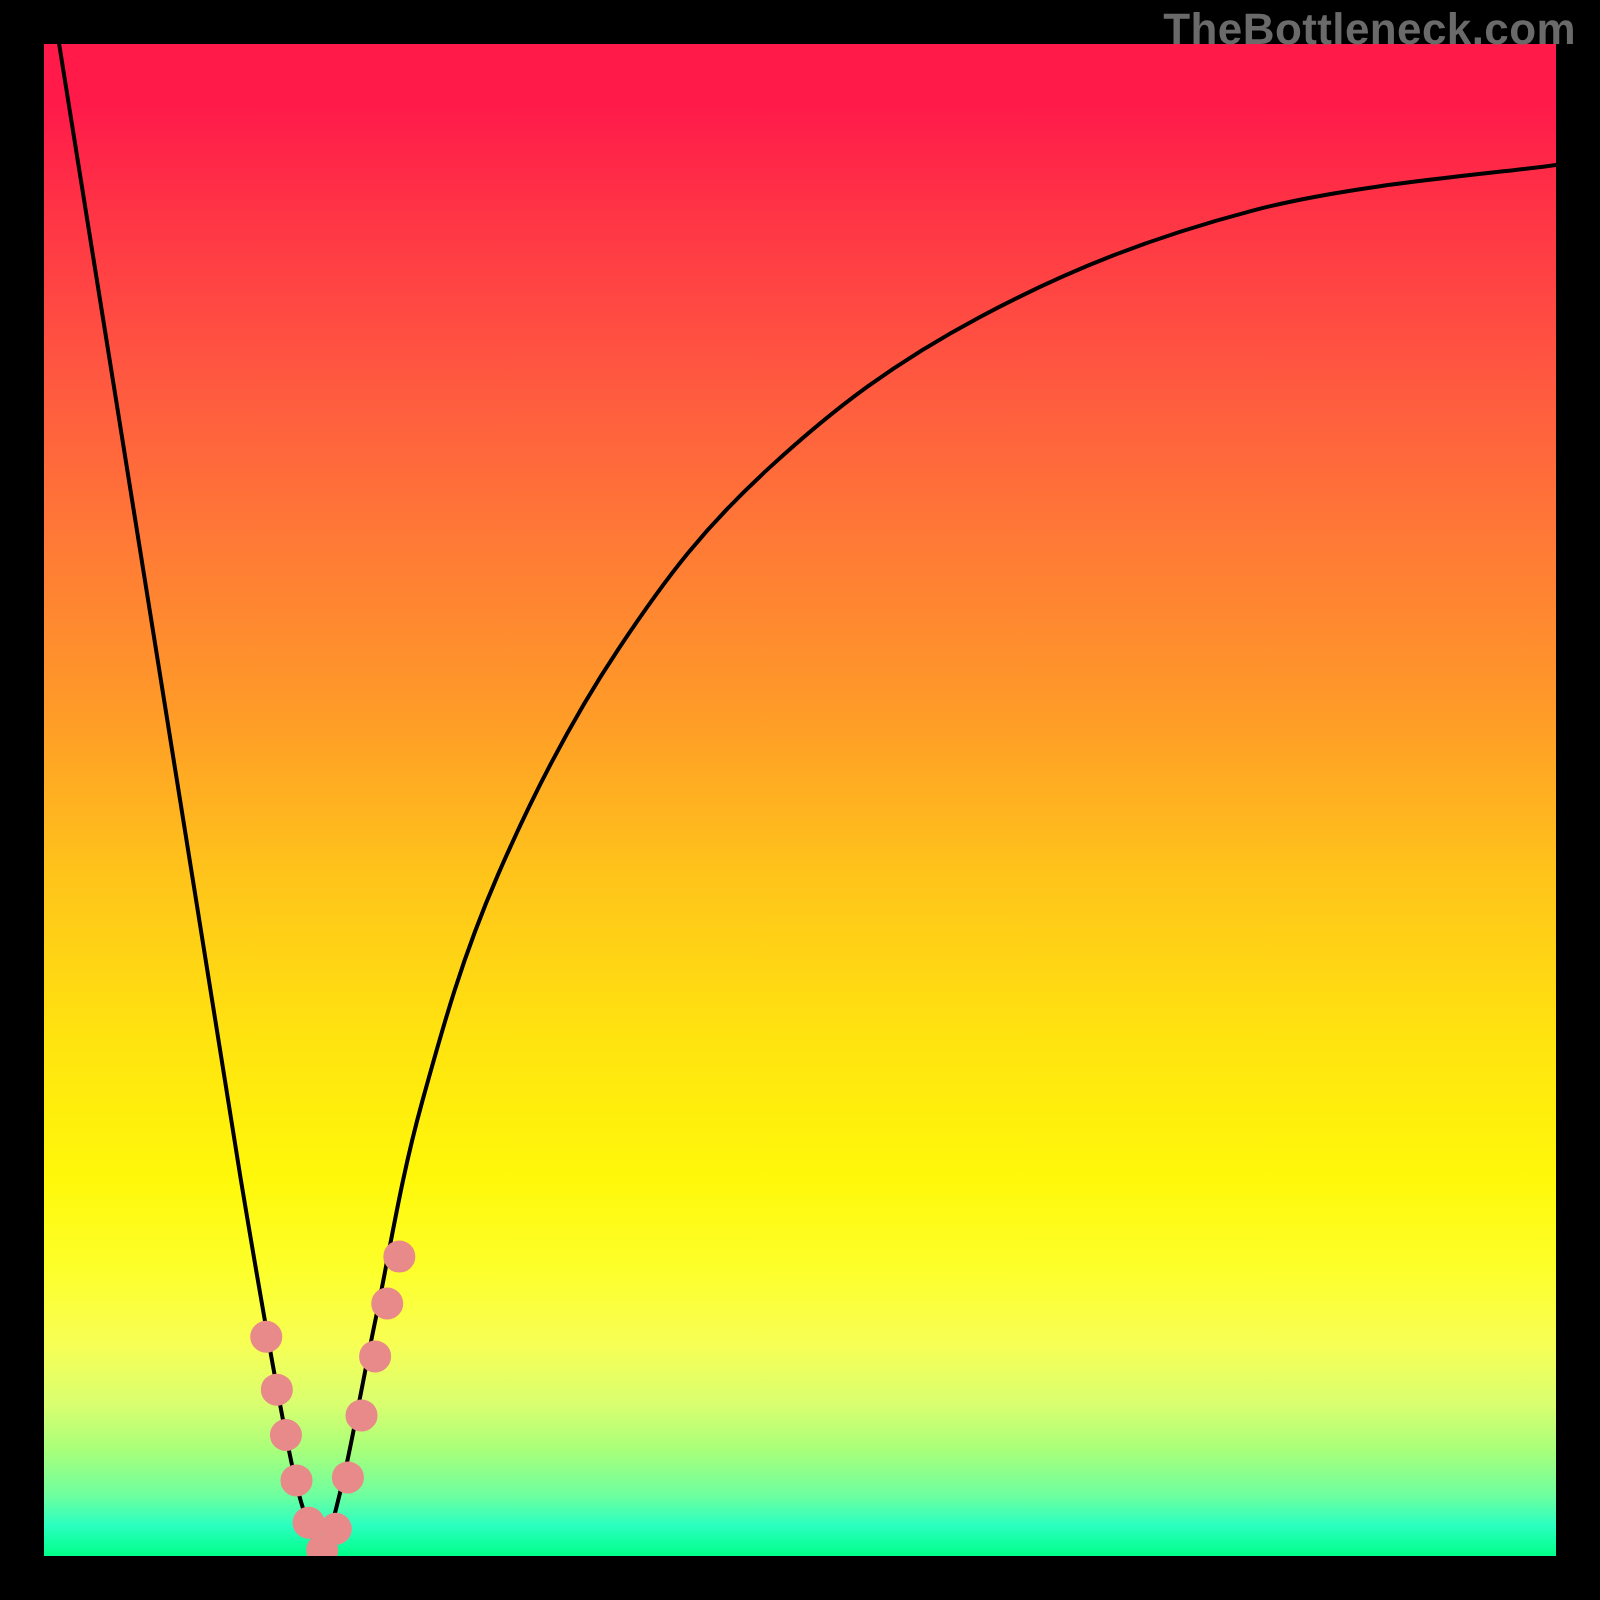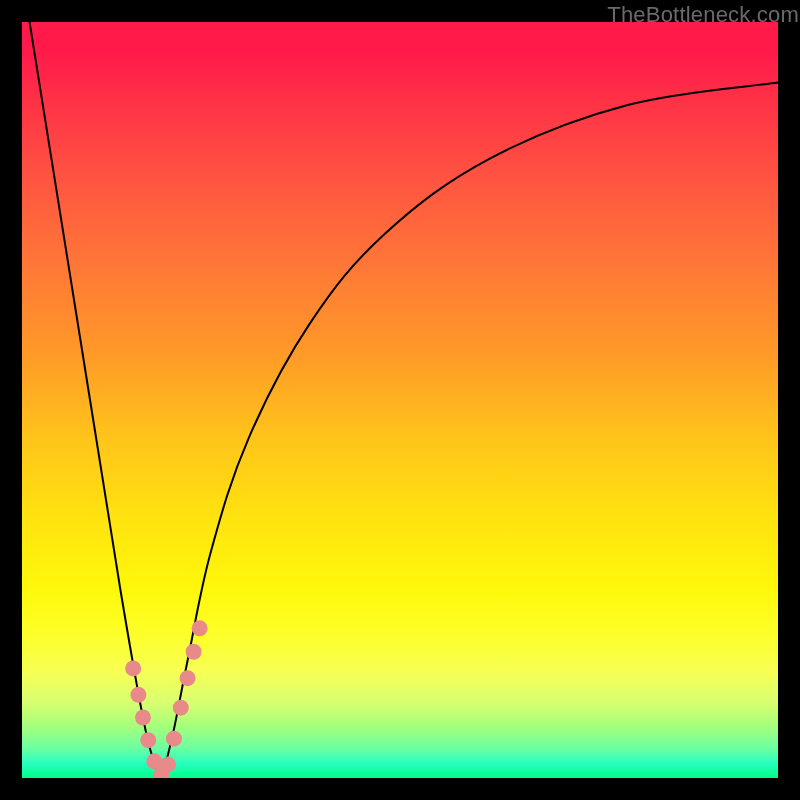--- a/index.html
+++ b/index.html
@@ -50,24 +50,24 @@
   svg.curve {
     position: absolute;
     inset: 0;
     width: 100%;
     height: 100%;
     overflow: visible;
   }
   .watermark {
     position: absolute;
     top: 2px;
-    right: 1px;
+    right: 12px;
     color: #6a6a6a;
     font-size: 22px;
-    font-weight: 400;
+    font-weight: 700;
     letter-spacing: 0.2px;
     user-select: none;
   }
 </style>
 </head>
 <body>
 
 <div class="frame">
   <div class="plot-area">
     <div class="gradient"></div>

